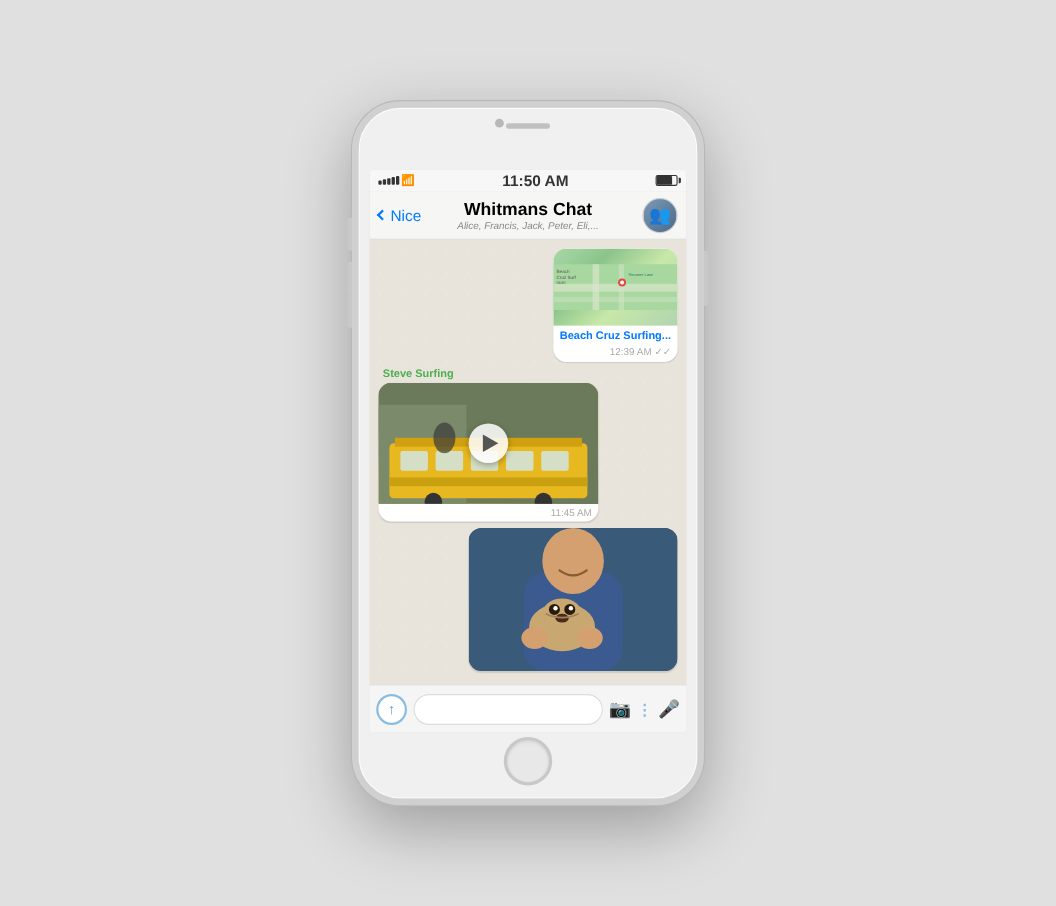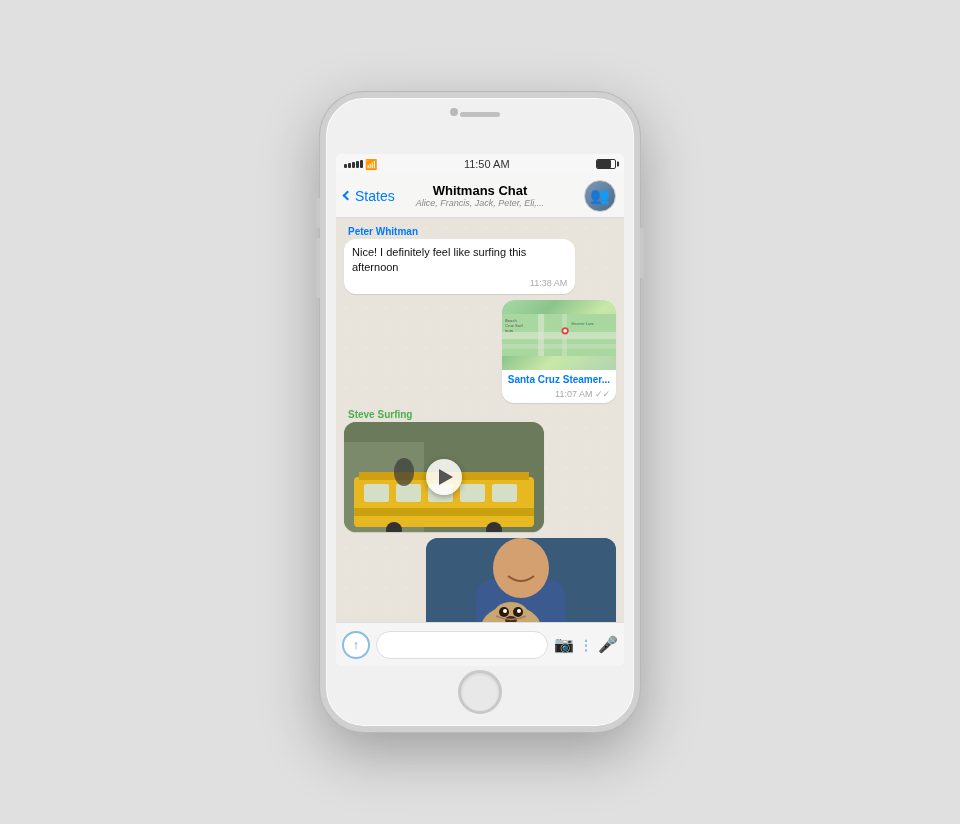--- a/index.html
+++ b/index.html
@@ -117,21 +117,21 @@
       flex-shrink: 0;
     }
 
     .status-left { display: flex; align-items: center; gap: 2px; }
     .signal-bars { display: flex; gap: 1px; align-items: flex-end; }
     .signal-bars span {
       background: #333;
       width: 3px;
       border-radius: 1px;
     }
-    .status-center { font-size: 11px; font-weight: 400; }
+    .status-center { font-size: 14px; font-weight: 700; }
     .status-right { display: flex; align-items: center; gap: 3px; font-size: 9px; }
     .battery {
       width: 20px; height: 10px;
       border: 1.5px solid #333;
       border-radius: 2px;
       position: relative;
     }
     .battery::after {
       content: '';
       position: absolute;
@@ -167,21 +167,21 @@
       gap: 2px;
       flex: 1;
     }
 
     .nav-title-area {
       flex: 2;
       text-align: center;
     }
 
     .nav-title {
-      font-size: 13px;
+      font-size: 16px;
       font-weight: 600;
       color: #000;
     }
 
     .nav-subtitle {
       font-size: 9px;
       color: #888;
       font-style: italic;
     }
 
@@ -444,64 +444,57 @@
       <div class="status-right">
         <div class="battery">
           <div class="battery-fill"></div>
         </div>
       </div>
     </div>
 
     <div class="nav-bar">
       <div class="nav-back">
         <span class="chevron"></span>
-        <span>States</span>
+        <span>Nice</span>
       </div>
       <div class="nav-title-area">
         <div class="nav-title">Whitmans Chat</div>
         <div class="nav-subtitle">Alice, Francis, Jack, Peter, Eli,...</div>
       </div>
       <div style="flex:1;display:flex;justify-content:flex-end;">
         <div class="avatar-circle">
           <span style="font-size:16px;">👥</span>
         </div>
       </div>
     </div>
 
     <div class="chat-area">
 
-      <div class="msg-group incoming">
-        <div class="msg-sender" style="color:#007aff;">Peter Whitman</div>
-        <div class="bubble">
-          <div class="bubble-text">Nice! I definitely feel like surfing this afternoon</div>
-          <div class="bubble-time">11:38 AM</div>
-        </div>
-      </div>
 
       <div class="msg-group outgoing">
         <div class="location-card">
           <div class="location-map">
             <svg class="map-roads" viewBox="0 0 190 70" xmlns="http://www.w3.org/2000/svg">
               <rect width="190" height="70" fill="#a8d8a0"></rect>
               <rect x="0" y="30" width="190" height="12" fill="#e0e8d0" opacity="0.6"></rect>
               <rect x="60" y="0" width="10" height="70" fill="#e0e8d0" opacity="0.6"></rect>
               <rect x="100" y="0" width="8" height="70" fill="#d8e4c8" opacity="0.5"></rect>
               <rect x="0" y="50" width="190" height="8" fill="#d8e4c8" opacity="0.4"></rect>
               <text x="5" y="14" font-size="7" fill="#555" font-family="sans-serif">Beach</text>
               <text x="5" y="22" font-size="7" fill="#555" font-family="sans-serif">Cruz Surf</text>
               <text x="5" y="30" font-size="7" fill="#555" font-family="sans-serif">num</text>
               <circle cx="105" cy="28" r="6" fill="#e53935" opacity="0.9"></circle>
               <circle cx="105" cy="28" r="3" fill="white"></circle>
               <text x="115" y="18" font-size="6" fill="#2a7a5a" font-family="sans-serif">Steamer Lane</text>
             </svg>
           </div>
           <div class="location-info">
-            <div class="location-name">Santa Cruz Steamer...</div>
+            <div class="location-name">Beach Cruz Surfing...</div>
           </div>
-          <div class="location-time">11:07 AM ✓✓</div>
+          <div class="location-time">12:39 AM ✓✓</div>
         </div>
       </div>
 
       <div class="msg-group incoming">
         <div class="msg-sender" style="color:#4caf50;">Steve Surfing</div>
         <div class="video-bubble">
           <div class="video-thumb">
 
             <svg width="200" height="110" viewBox="0 0 200 110" xmlns="http://www.w3.org/2000/svg" style="position:absolute;inset:0;">
 
@@ -524,20 +517,21 @@
 
               <rect x="15" y="50" width="170" height="8" fill="#d0a010"></rect>
 
               <ellipse cx="60" cy="50" rx="10" ry="14" fill="#3a3a3a" opacity="0.7"></ellipse>
             </svg>
 
             <div class="play-btn">
               <div class="play-triangle"></div>
             </div>
           </div>
+          <div class="video-time">11:45 AM</div>
         </div>
       </div>
 
       <div class="msg-group outgoing">
         <div class="photo-bubble">
           <div class="photo-img">
             <svg width="190" height="130" viewBox="0 0 190 130" xmlns="http://www.w3.org/2000/svg" style="position:absolute;inset:0;">
 
               <rect width="190" height="130" fill="#3a5a7a"></rect>
 

